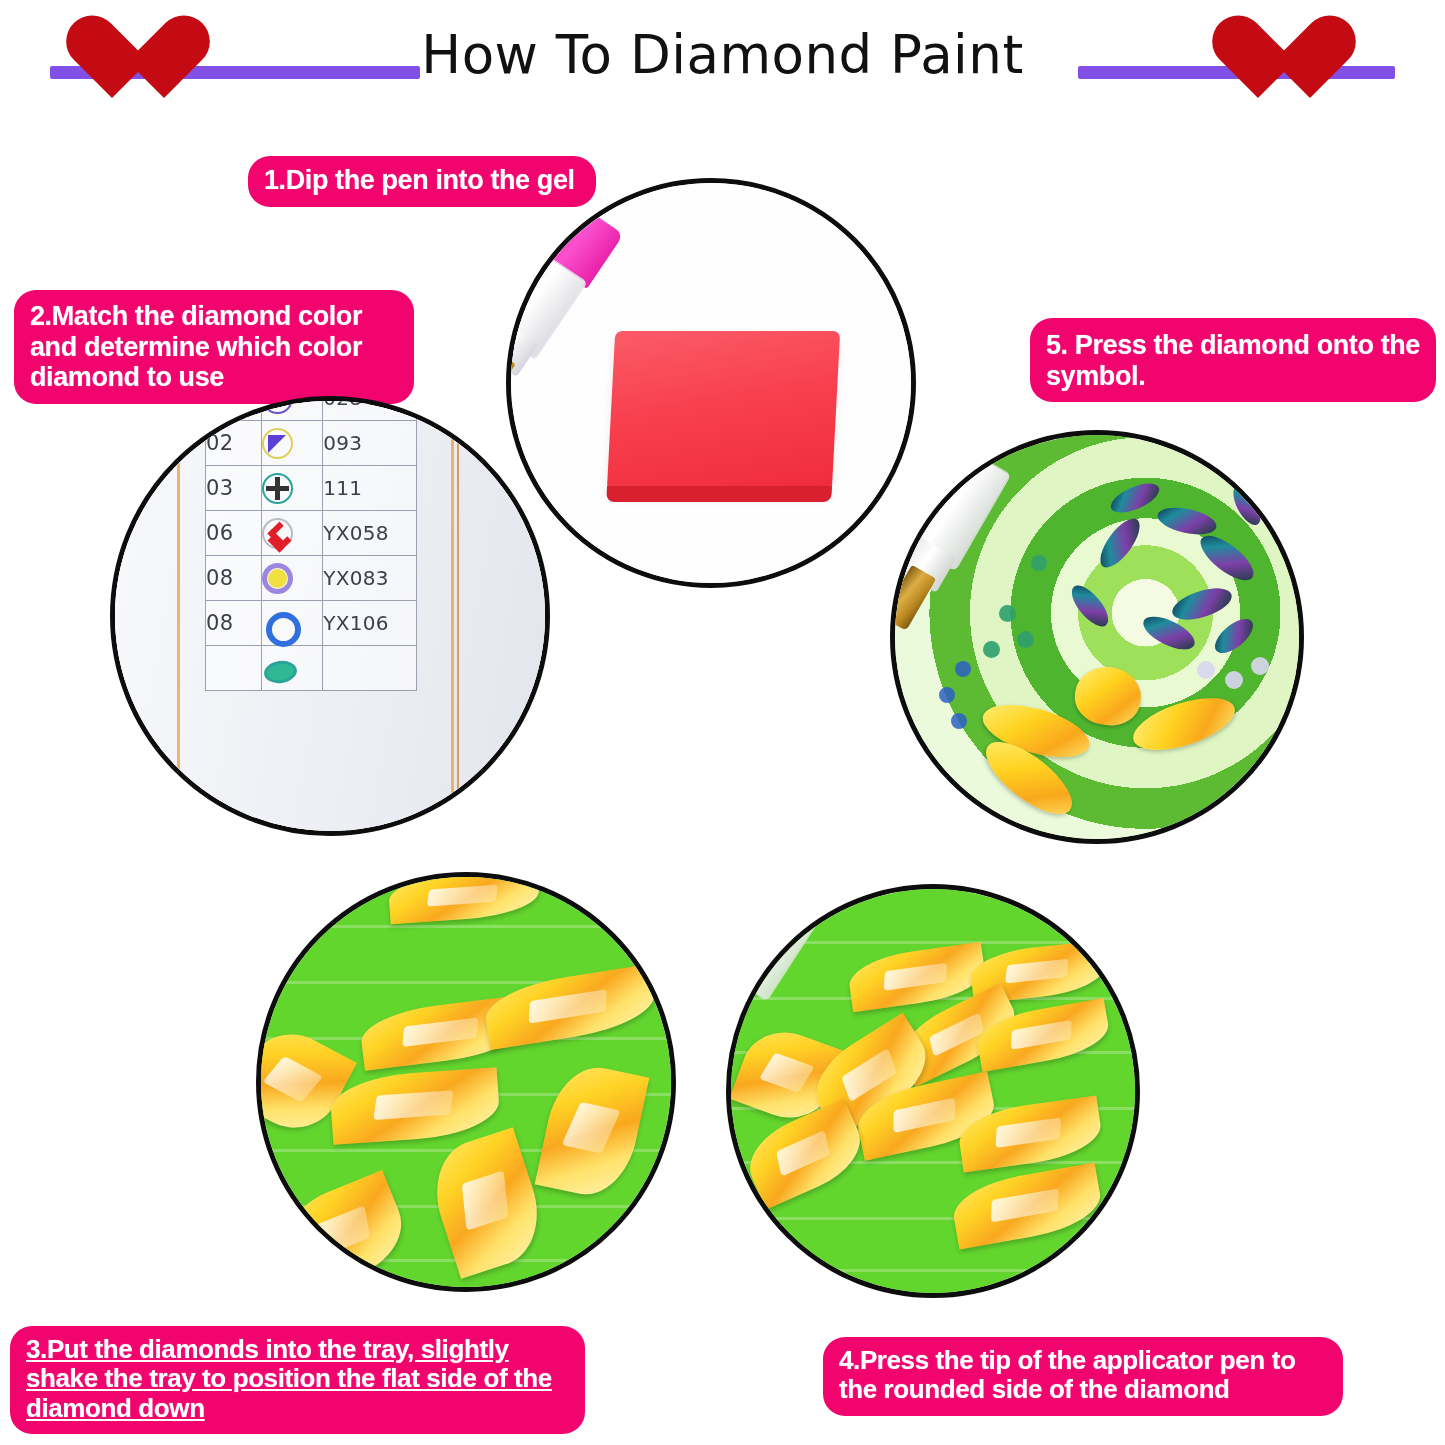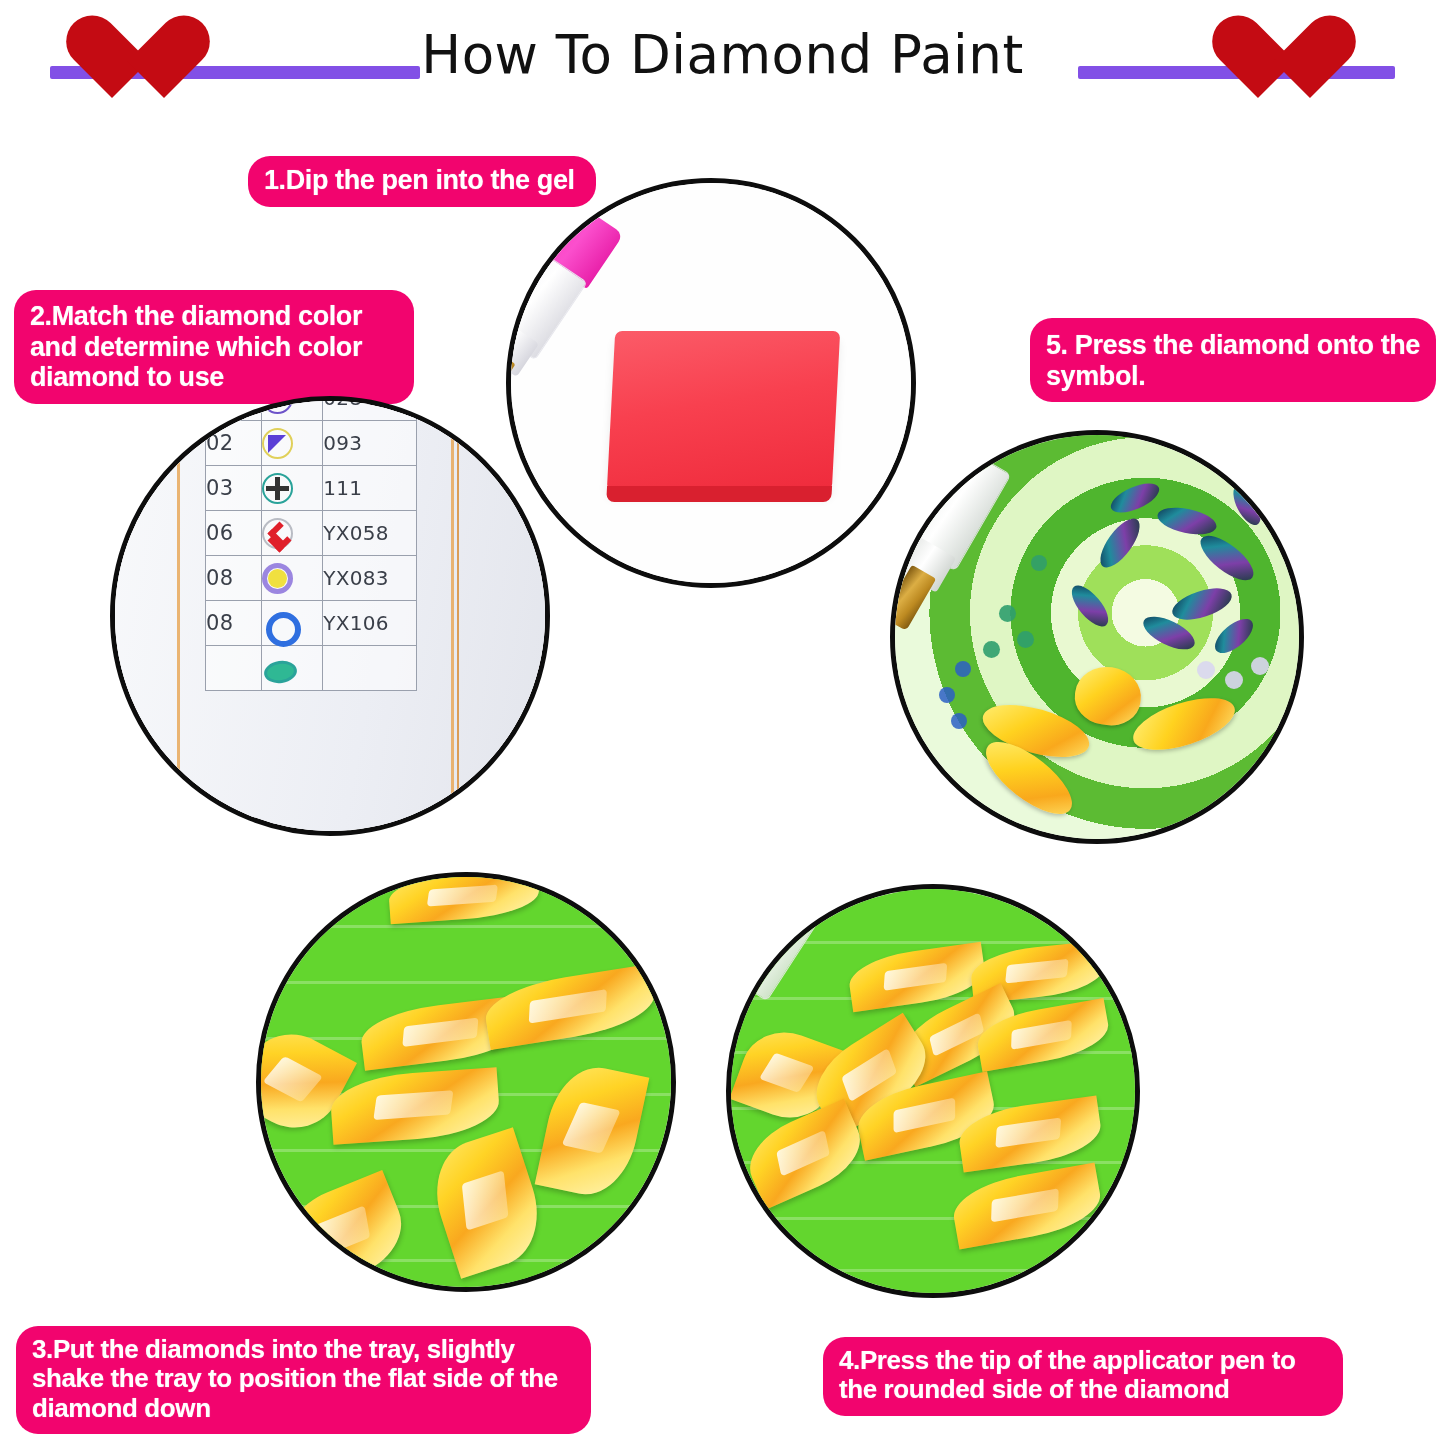--- a/index.html
+++ b/index.html
@@ -31,21 +31,21 @@
     position:absolute;background:#f2046e;border-radius:22px;
     color:#fff;font-weight:bold;line-height:1.13;
     padding:9px 16px 11px 16px;box-sizing:border-box;
     text-shadow:0 0 1px rgba(255,255,255,.55);
     font-family:"Liberation Sans",sans-serif;
     letter-spacing:-0.4px;
   }
   #label-1{left:248px;top:156px;width:348px;font-size:27px;}
   #label-2{left:14px;top:290px;width:400px;font-size:27px;padding-top:11px;}
   #label-5{left:1030px;top:318px;width:406px;font-size:27px;padding-top:12px;}
-  #label-3{left:16px;top:1326px;width:575px;font-size:26px;}
+  #label-3{left:10px;top:1326px;width:575px;font-size:26px;text-decoration:underline;}
   #label-4{left:823px;top:1337px;width:520px;font-size:26px;}
 
   
   .photo{
     position:absolute;border-radius:50%;overflow:hidden;
     border:5px solid #0d0d0d;box-sizing:border-box;background:#fff;
   }
   #photo-1{left:506px;top:178px;width:410px;height:410px;}
   #photo-2{left:110px;top:396px;width:440px;height:440px;}
   #photo-5{left:890px;top:430px;width:414px;height:414px;}

